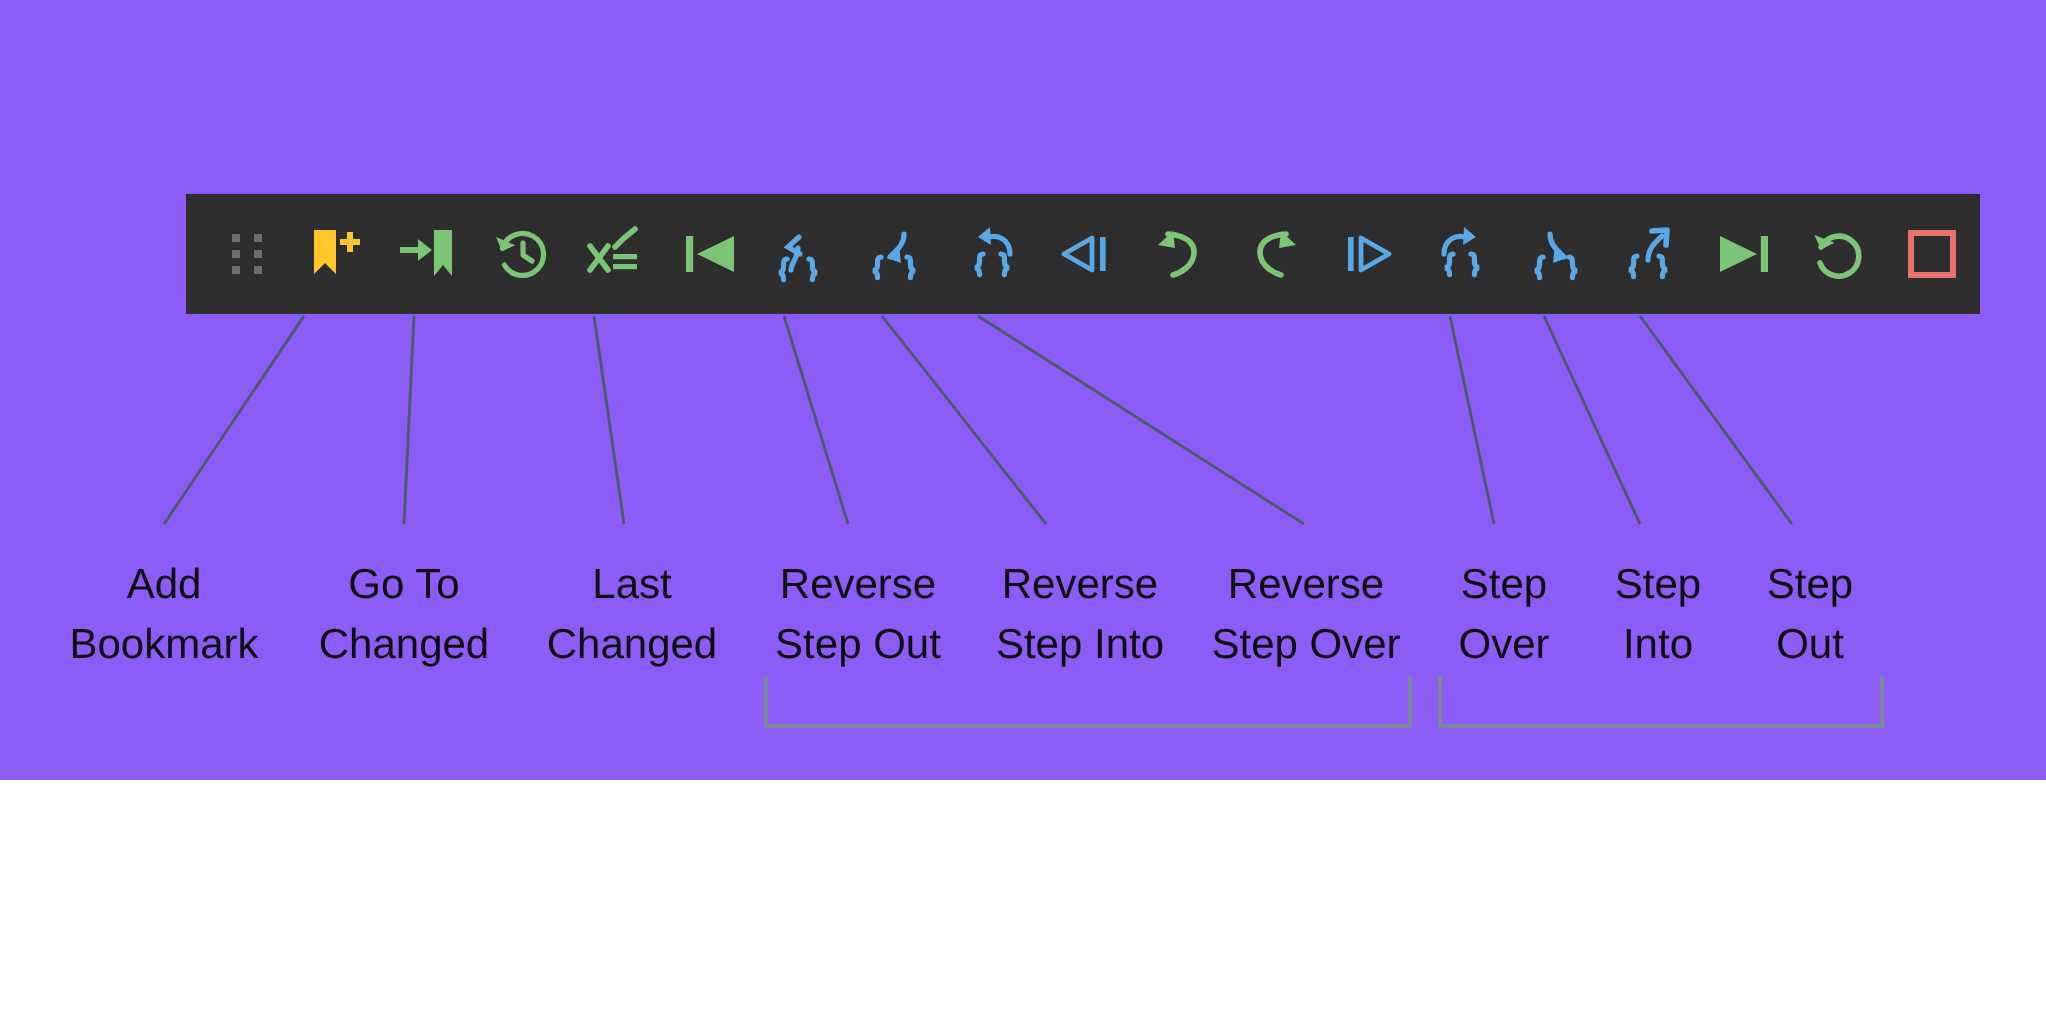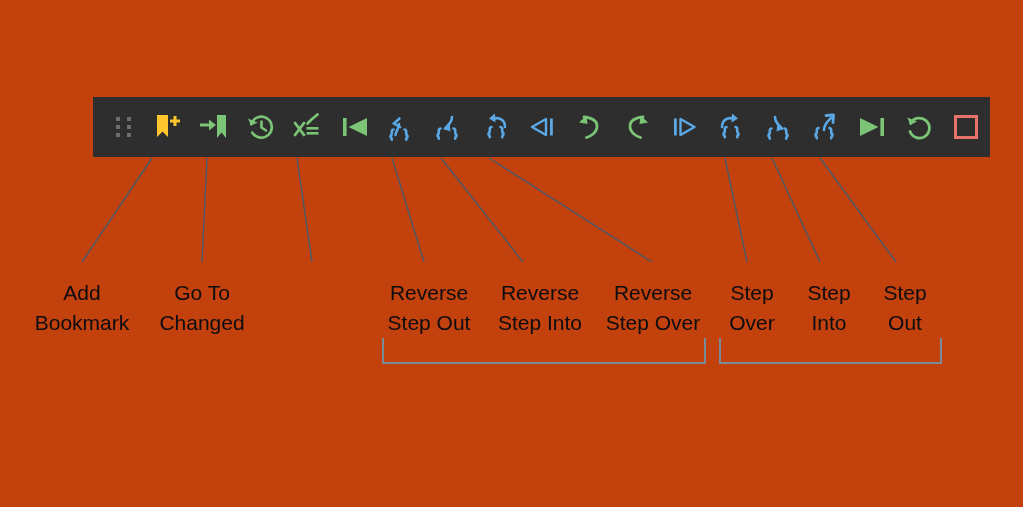--- a/index.html
+++ b/index.html
@@ -7,22 +7,22 @@
     margin: 0;
     padding: 0;
     background: #ffffff;
   }
   body {
     font-family: "Liberation Sans", sans-serif;
   }
   #canvas {
     position: relative;
     width: 1023px;
-    height: 507px;
-    background: #c2410c;
+    height: 390px;
+    background: #8b5cf6;
     overflow: hidden;
   }
 
   
   #toolbar {
     position: absolute;
     left: 93px;
     top: 97px;
     width: 897px;
     height: 60px;
@@ -261,20 +261,22 @@
       <line x1="772" y1="158" x2="820" y2="262" stroke="#4a5a6a" stroke-width="1.4"></line>
       <line x1="820" y1="158" x2="896" y2="262" stroke="#4a5a6a" stroke-width="1.4"></line>
       <path d="M 383 338 L 383 363 L 705 363 L 705 338" fill="none" stroke="#7b8a99" stroke-width="2"></path>
       <path d="M 720 338 L 720 363 L 941 363 L 941 338" fill="none" stroke="#7b8a99" stroke-width="2"></path>
     </svg>
 
   <div class="label" style="left:82px;  top:278px;">Add
 Bookmark</div>
   <div class="label" style="left:202px; top:278px;">Go To
 Changed</div>
+  <div class="label" style="left:316px; top:278px;">Last
+Changed</div>
   <div class="label" style="left:429px; top:278px;">Reverse
 Step Out</div>
   <div class="label" style="left:540px; top:278px;">Reverse
 Step Into</div>
   <div class="label" style="left:653px; top:278px;">Reverse
 Step Over</div>
   <div class="label" style="left:752px; top:278px;">Step
 Over</div>
   <div class="label" style="left:829px; top:278px;">Step
 Into</div>

